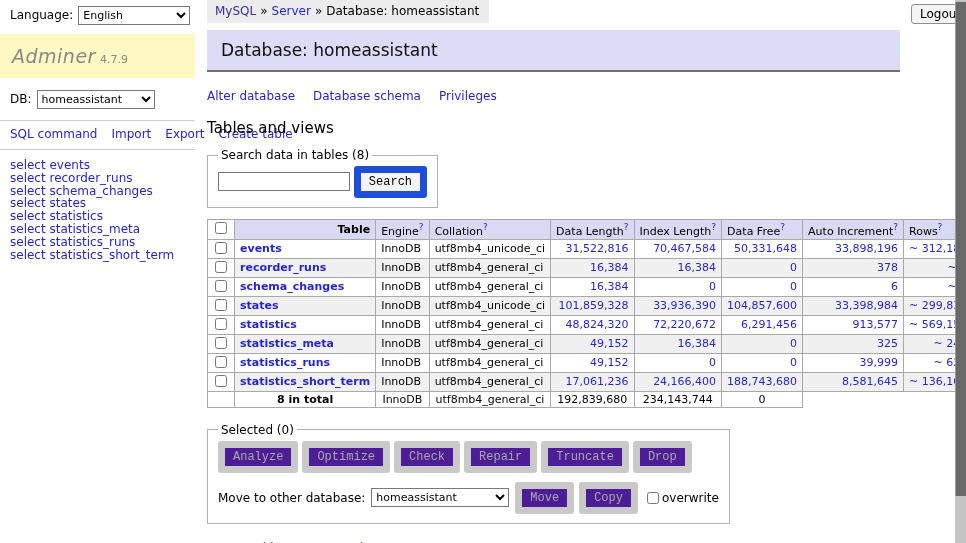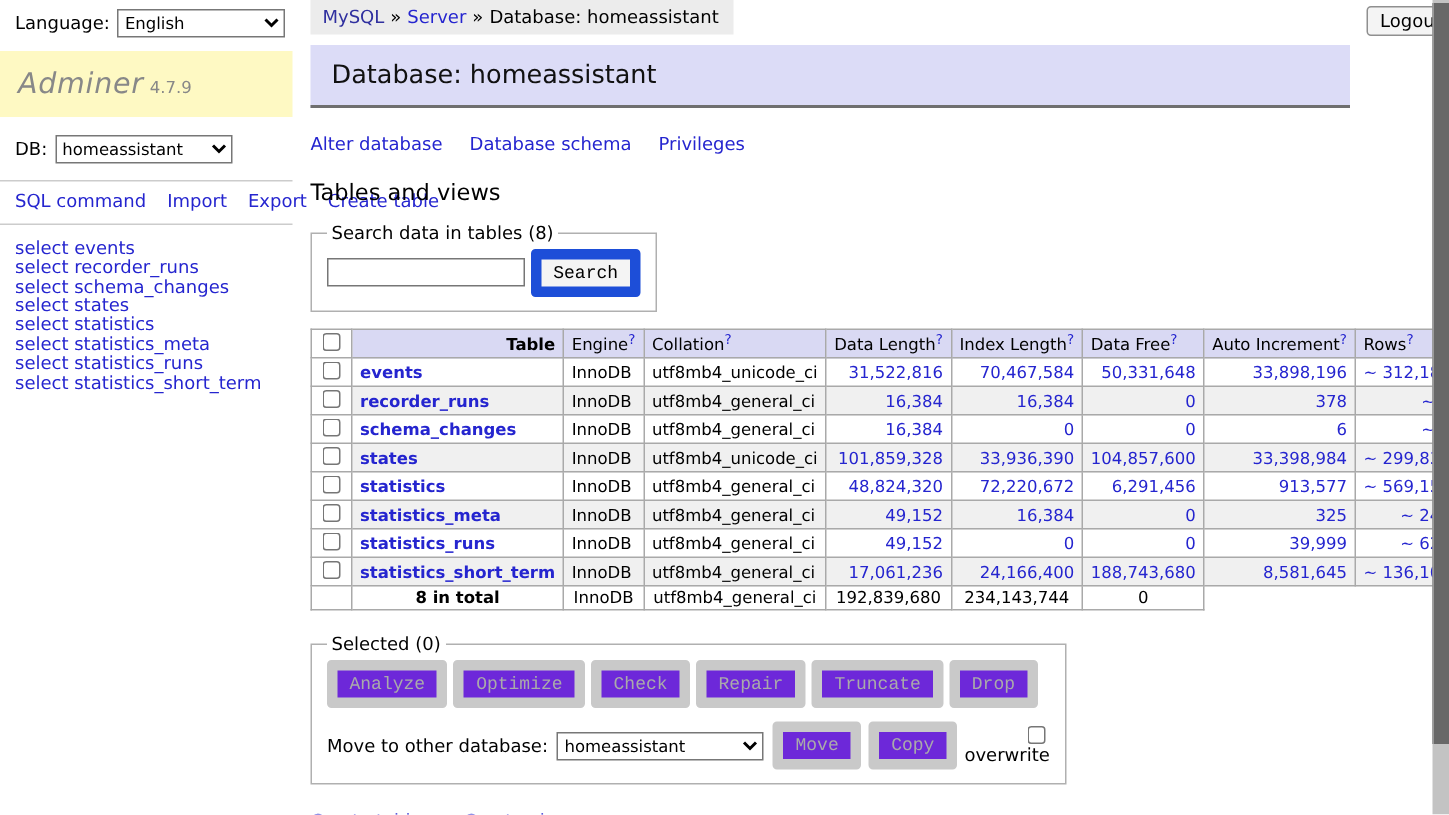--- a/index.html
+++ b/index.html
@@ -61,21 +61,21 @@
     display: inline-block; border: 1px solid #b0b0b0; border-radius: 0;
     margin: 2px 0 0; padding: 4px 10px 9px;
   }
   legend { font-size: 12px; padding: 0 3px; }
   .search-input { width: 132px; height: 19px; border: 1px solid #767676; font-family: inherit; font-size: 12px; padding: 1px 4px; }
   .btn {
     font-family: Liberation Mono, monospace; font-size: 12px; padding: 2px 8px;
     background: #f4f4f4; border: 7px solid #1d4ed8; border-radius: 3px; cursor: pointer;
     color: #000;
   }
-  .btn[disabled] { color: #aaa; border-color: #c9c9c9; background: #6d28d9; cursor: default; }
+  .btn[disabled] { color: #aaa; border-color: #c9c9c9; background: #4c1d95; cursor: default; }
 
   
   table.db-tables { border-collapse: collapse; margin-top: 11px; font-size: 11px; }
   .db-tables td, .db-tables th {
     border: 1px solid #a9a9a9; padding: 1px 5px; height: 16px;
     white-space: nowrap; vertical-align: middle; text-align: left;
   }
   .db-tables thead td, .db-tables thead th { background: #d9d9f3; font-weight: normal; }
   .db-tables thead td.checkcol { background: #fff; }
   .db-tables thead th.name-col { font-weight: bold; text-align: right; min-width: 118px; }
@@ -90,21 +90,21 @@
   .db-tables td.ghost { border: none; background: #fff !important; }
   .db-tables input[type=checkbox] { margin: 1px 2px; width: 12px; height: 12px; }
 
   
   .selected-fs { margin-top: 15px; }
   .sel-buttons .btn { margin-right: 4px; }
   .move-row { margin-top: 9px; display: flex; align-items: center; }
   .move-row label.mv { margin-right: 6px; white-space: nowrap; }
   .move-row select { width: 138px; margin-right: 6px; }
   .move-row .btn { margin-right: 5px; }
-  .ovw { display: inline-flex; align-items: flex-end; flex-direction: column; }
+  .ovw { display: inline-flex; align-items: center; }
   .ovw input { margin: 0 3px 0 4px; width: 12px; height: 12px; }
 
   .create-links { margin-top: 17px; }
   .create-links a, .routine-links a { margin-right: 28px; }
 
   
   .scrollbar { position: absolute; right: 0; top: 0; width: 11px; height: 543px; background: #c3c3c3; }
   .scroll-thumb { position: absolute; left: 0; top: 2px; width: 11px; height: 494px; background: #686868; border-left: 1px solid #9a9a9a; }
 </style>
 </head>

